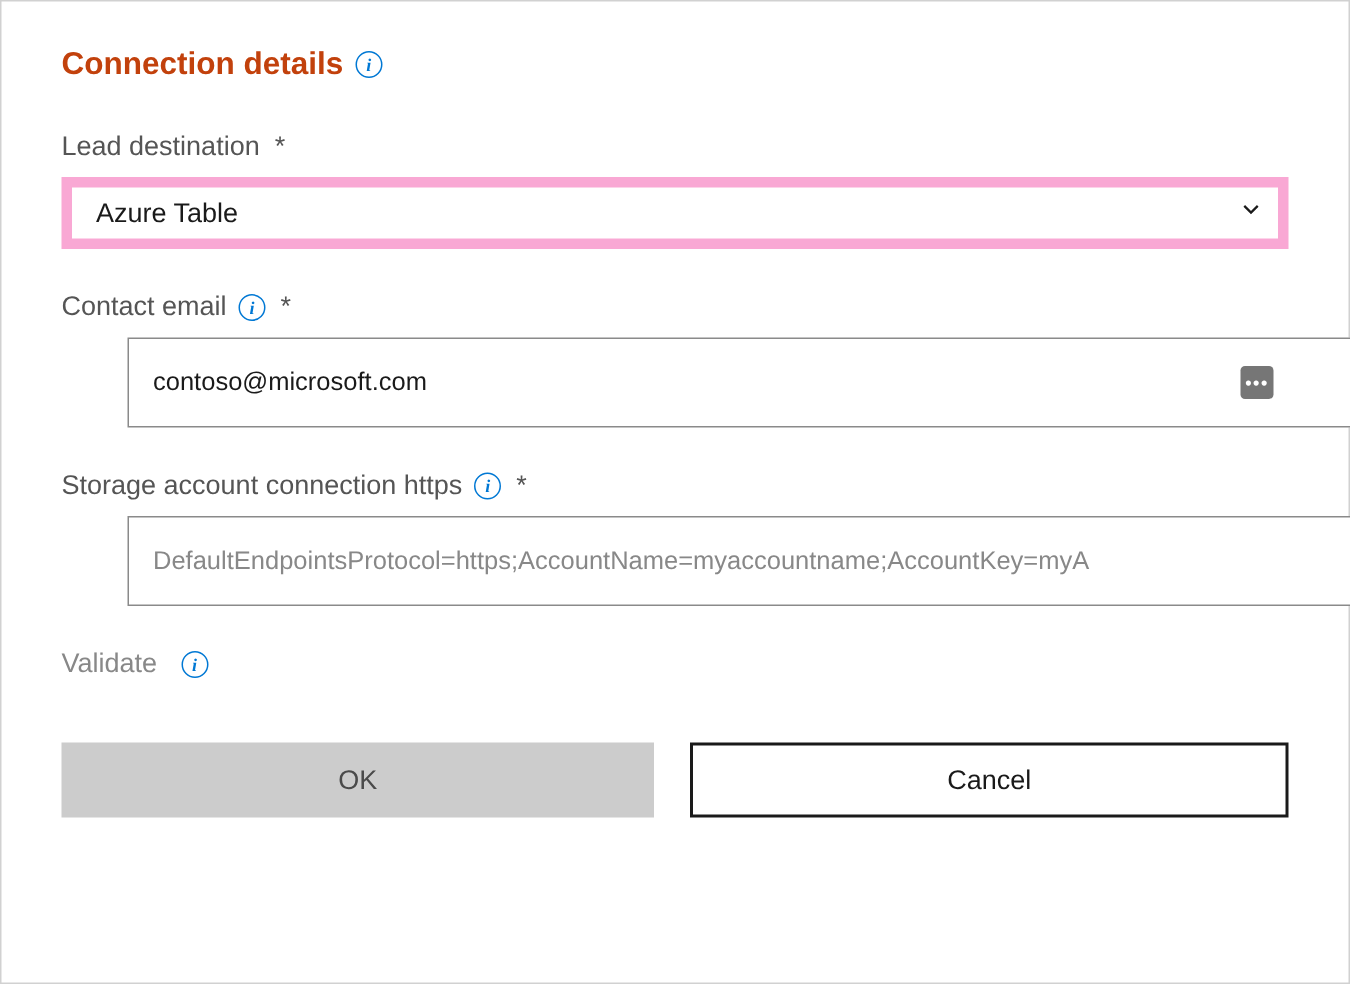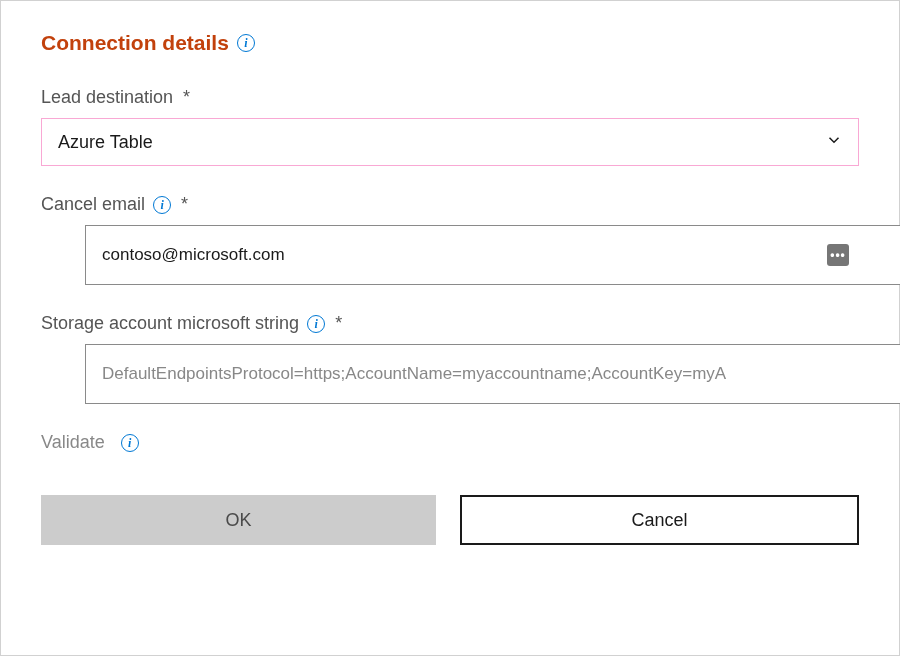--- a/index.html
+++ b/index.html
@@ -62,21 +62,21 @@
       color: #555555;
       margin-left: 2px;
     }
     .select-wrap {
       position: relative;
       width: 100%;
     }
     .select-field {
       width: 100%;
       height: 48px;
-      border: 1px solid #f9a8d4;
+      border: 7px solid #f9a8d4;
       font-size: 18px;
       color: #1a1a1a;
       padding: 0 48px 0 16px;
       background: #ffffff;
       appearance: none;
       outline: none;
       font-family: inherit;
       display: flex;
       align-items: center;
       cursor: pointer;
@@ -191,33 +191,33 @@
       <span class="chevron-down">
         <svg viewBox="0 0 24 24" fill="none" stroke="#1a1a1a" stroke-width="2">
           <polyline points="6 9 12 15 18 9"></polyline>
         </svg>
       </span>
     </div>
   </div>
 
   <div class="field-group">
     <div class="label">
-      <span>Cancel email</span>
+      <span>Contact email</span>
       <span class="info-icon">i</span>
       <span class="asterisk">*</span>
     </div>
     <div class="input-wrap">
       <input type="text" class="text-input" value="contoso@microsoft.com" style="">
       <span class="input-suffix">•••</span>
     </div>
   </div>
 
   <div class="field-group">
     <div class="label">
-      <span>Storage account microsoft string</span>
+      <span>Storage account connection https</span>
       <span class="info-icon">i</span>
       <span class="asterisk">*</span>
     </div>
     <div class="input-wrap">
       <input type="text" class="text-input placeholder-text" placeholder="DefaultEndpointsProtocol=https;AccountName=myaccountname;AccountKey=myA" style="">
     </div>
   </div>
 
   <div class="validate-link">
     <span>Validate</span>

